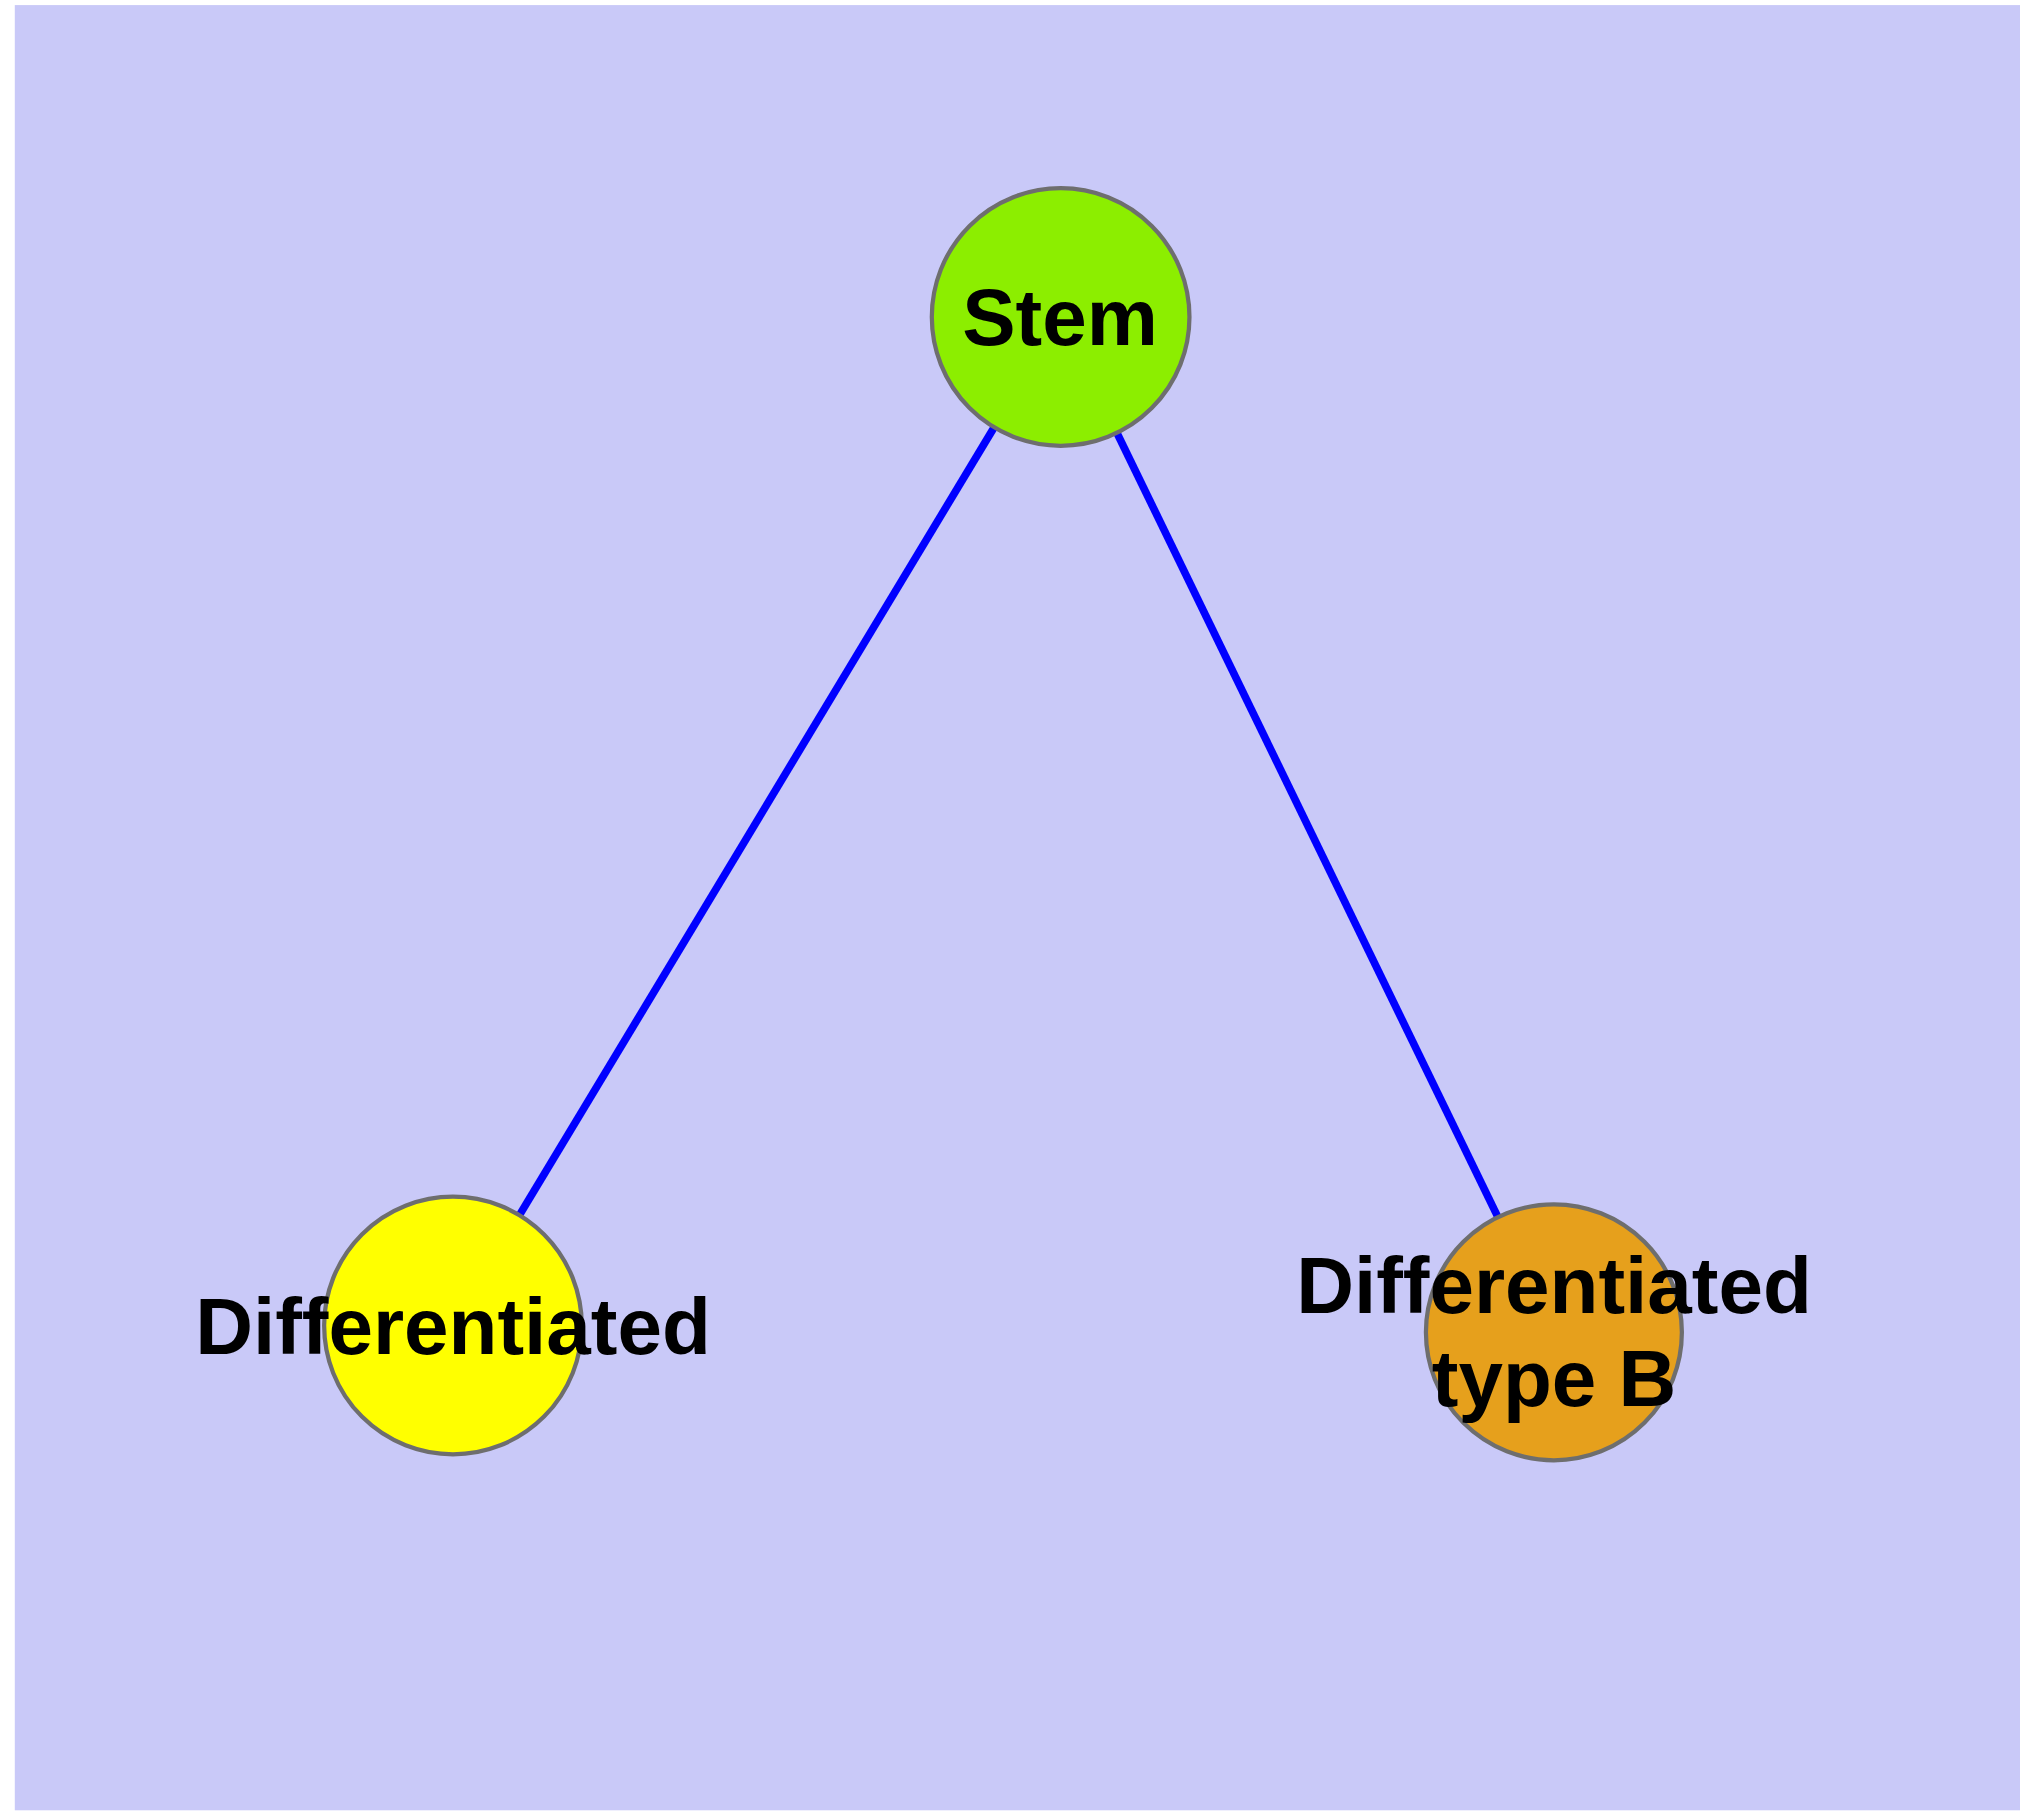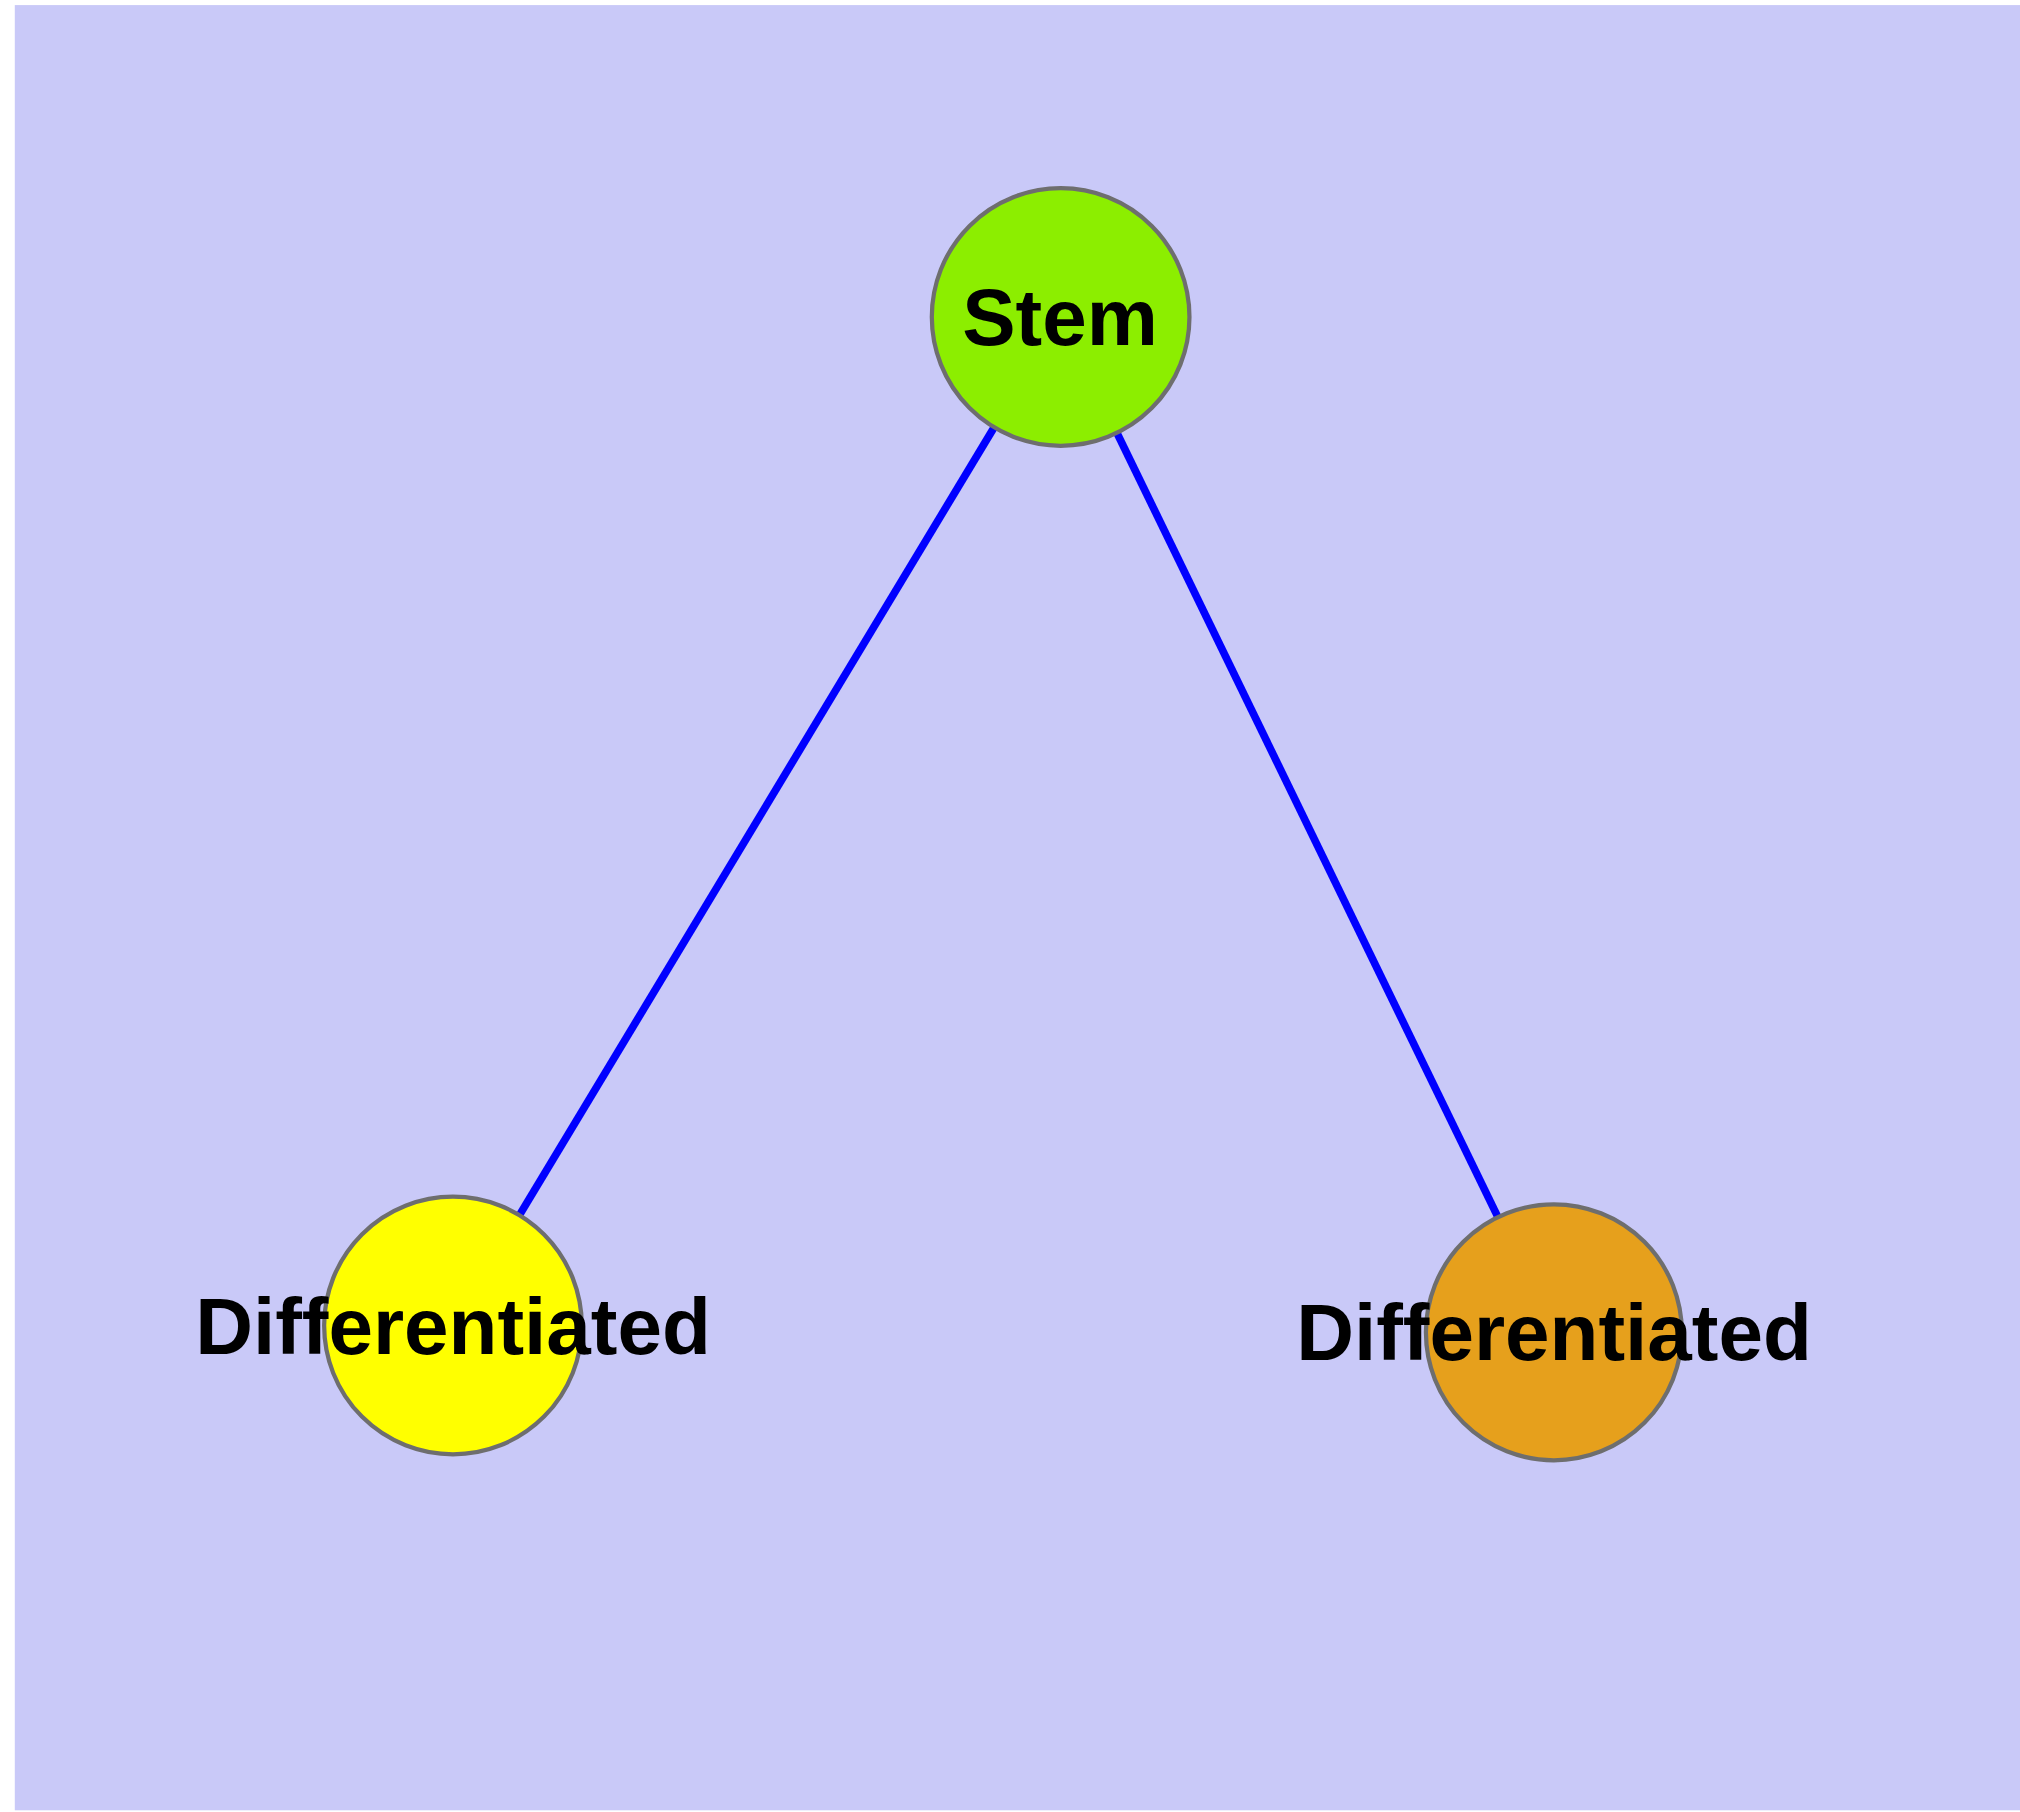--- a/index.html
+++ b/index.html
@@ -81,17 +81,18 @@
     <div class="node-label" id="label-stem">
       <span class="line">Stem</span>
     </div>
 
     <div class="node-label" id="label-type-a">
       <span class="line">Differentiated</span>
     </div>
 
     <div class="node-label" id="label-type-b">
       <span class="line">Differentiated</span>
+      <span class="line">type B</span>
     </div>
 
   </div>
 </div>
 
 
 </body></html>

